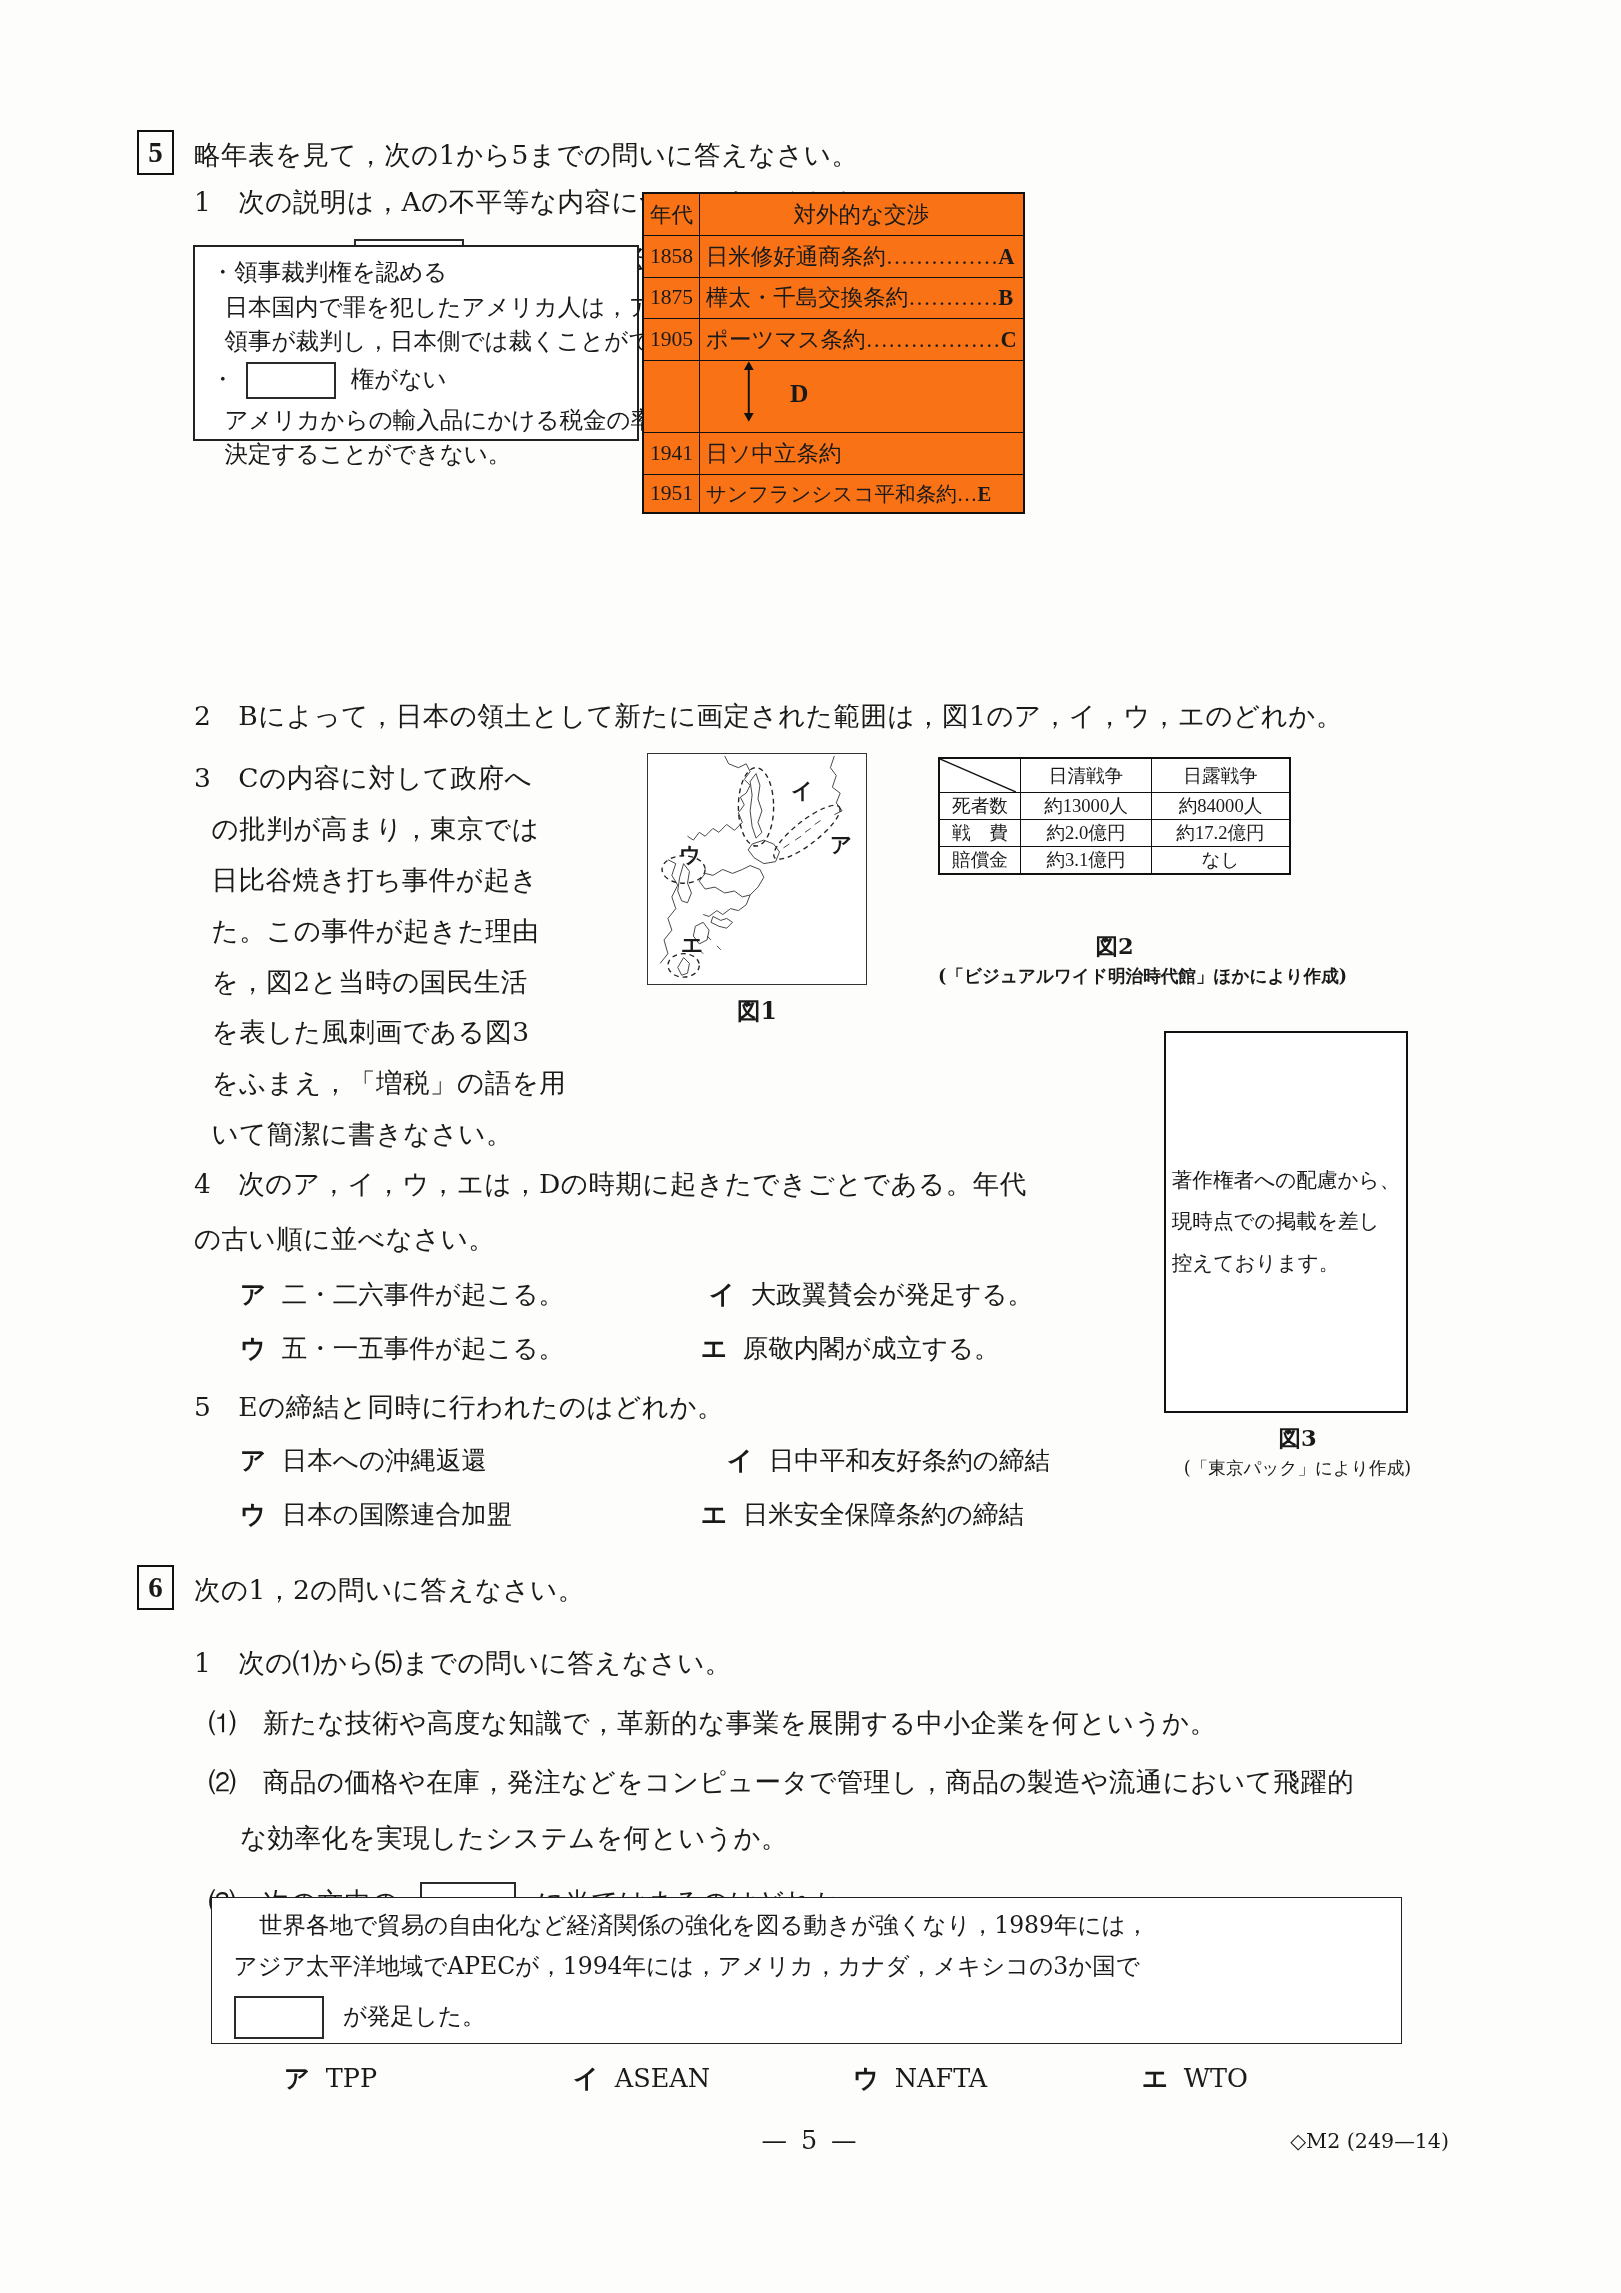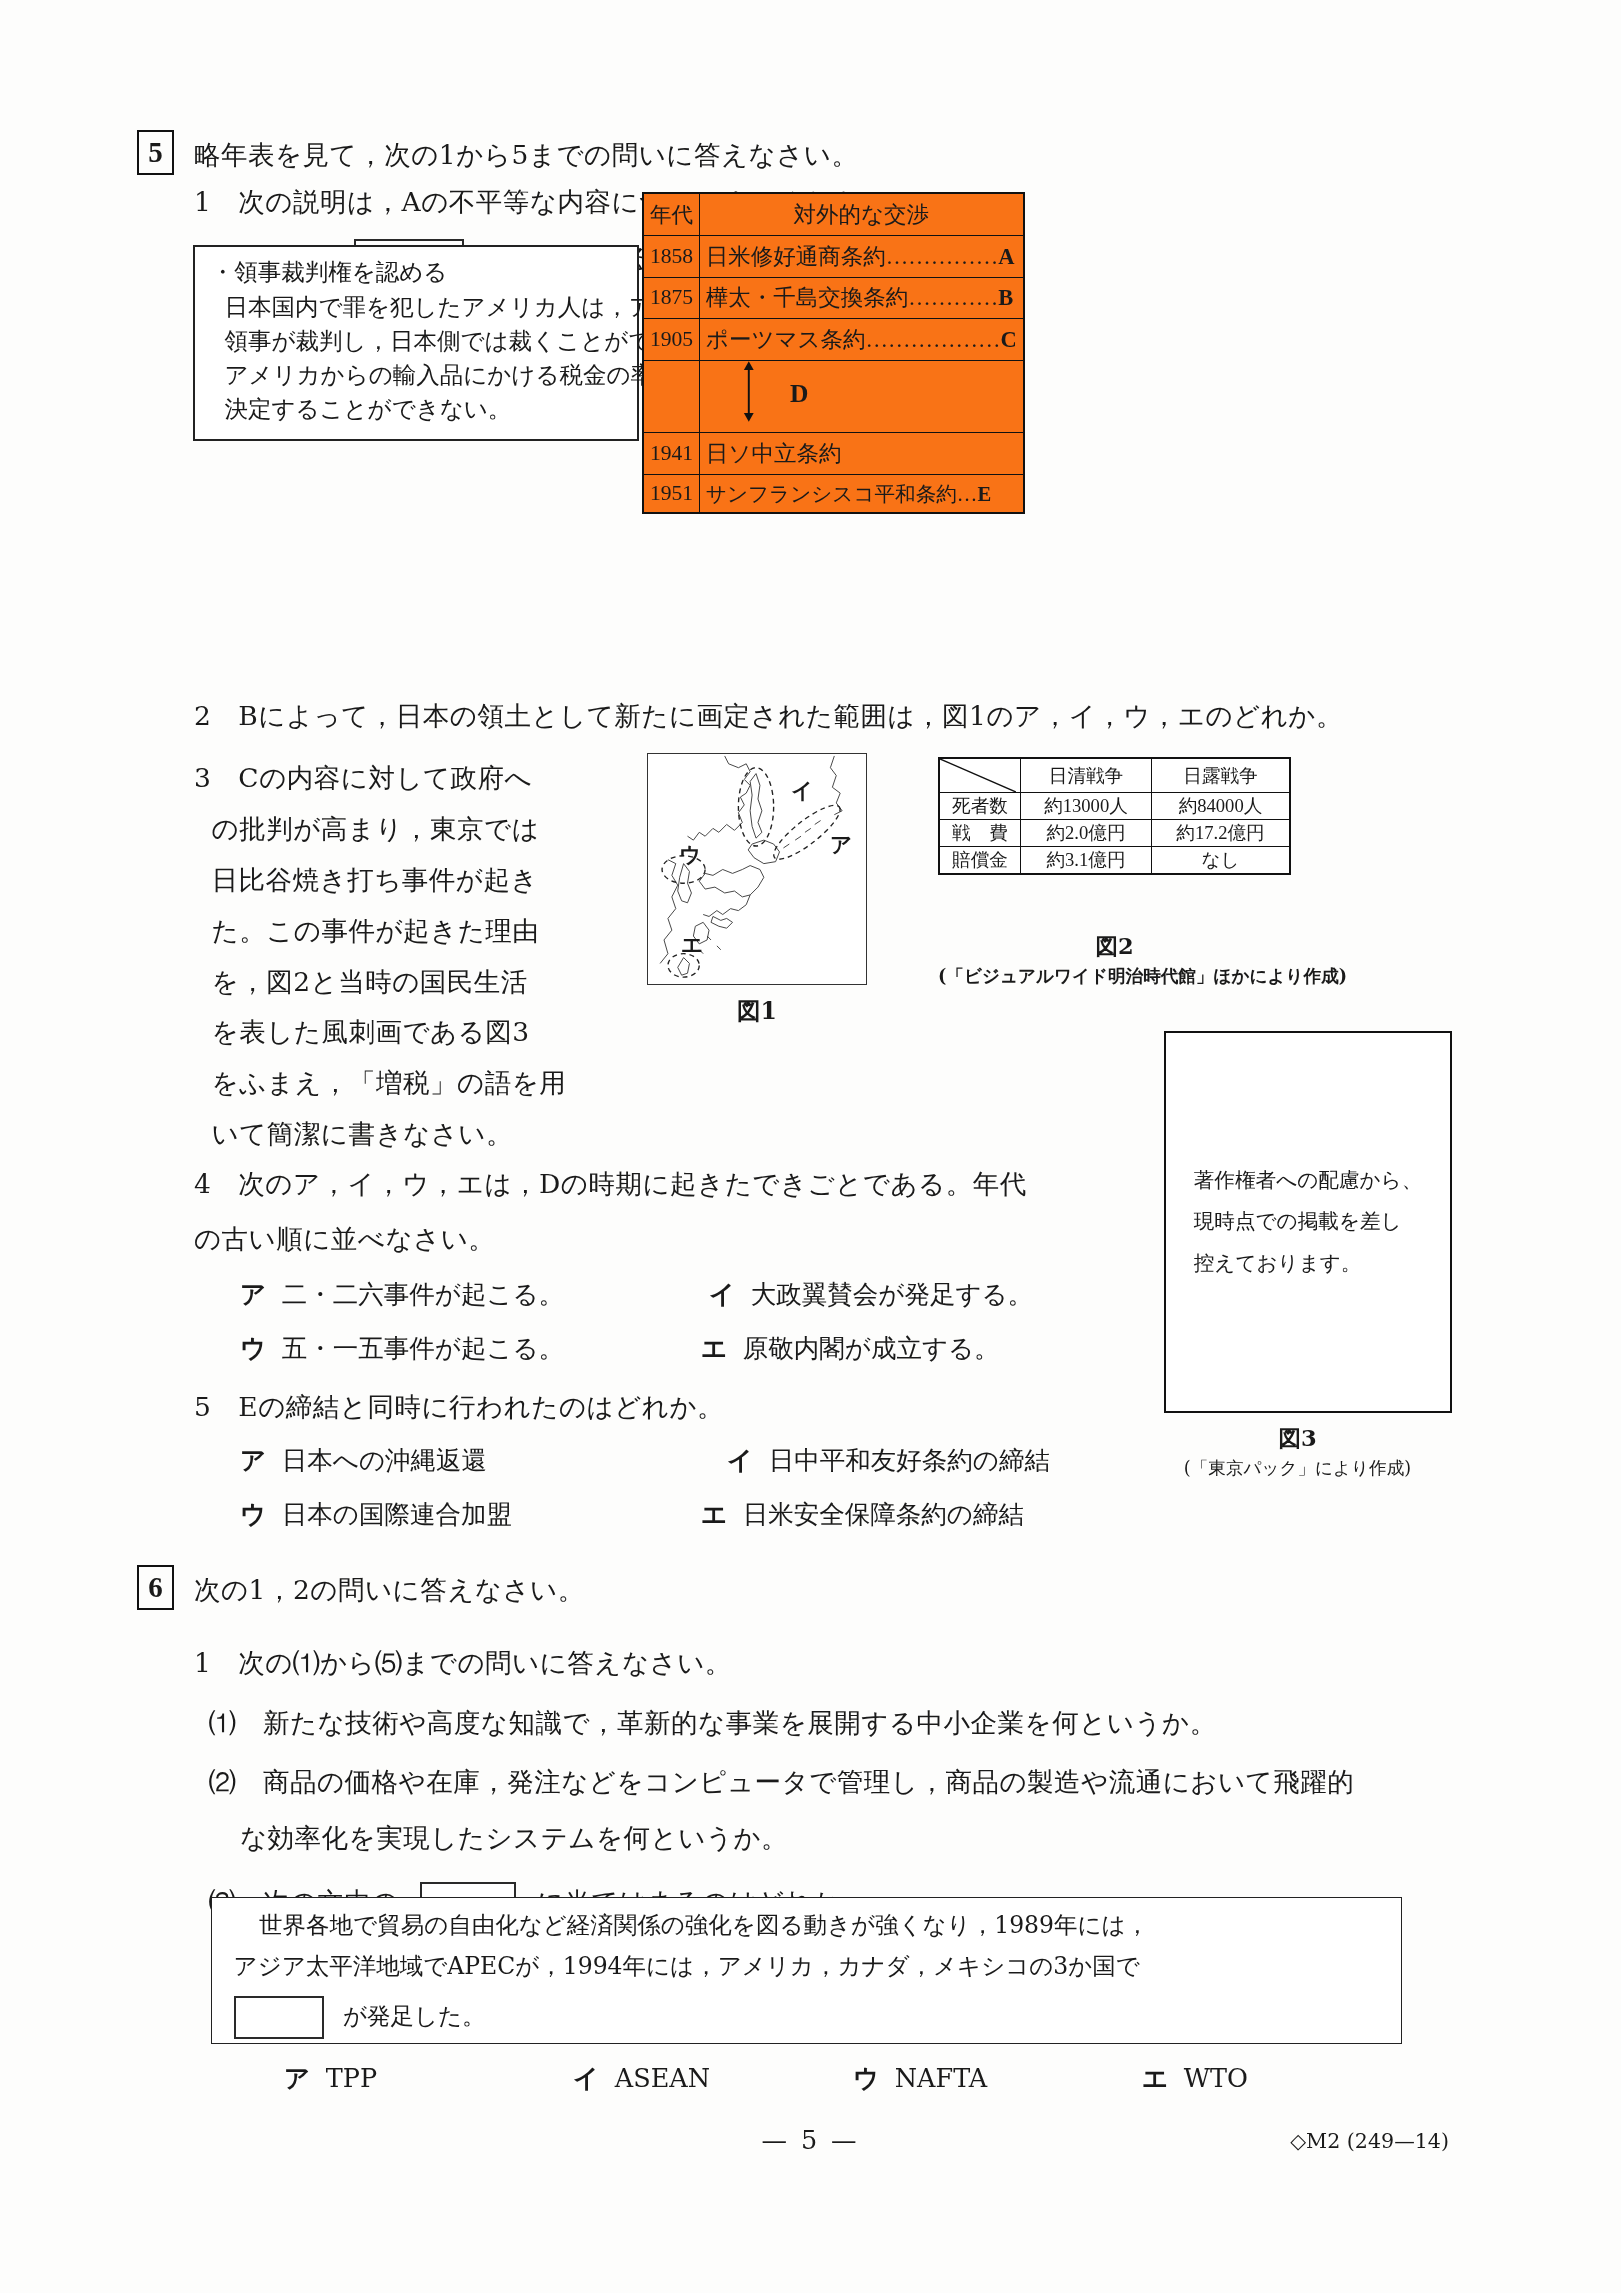--- a/index.html
+++ b/index.html
@@ -113,21 +113,21 @@
   #fig2 .corner { position: relative; height: 33px; }
   #fig2 .corner svg { position: absolute; left: 0; top: 0; }
   #fig2-cap { position: absolute; left: 938px; top: 931px; width: 353px; text-align: center;}
   #fig2-cap .t { font-size: 22.5px; font-weight: 600; }
   #fig2-cap .s { font-size: 17.6px; margin-top: 2px; white-space: nowrap; font-weight: bold;}
 
   
   #fig3-box {
     position: absolute;
     left: 1164px; top: 1031px;
-    width: 288px; height: 382px;
+    width: 244px; height: 382px;
     border: 2px solid #111;
     background: #fff;
     box-sizing: border-box;
     display: flex; align-items: center; justify-content: center;
   }
   #fig3-box .notice { font-size: 20.6px; line-height: 2.0; text-align: left; font-family: "DejaVu Serif", serif;}
   #fig3-cap { position: absolute; left: 1164px; top: 1423px; width: 267px; text-align: center;}
   #fig3-cap .t { font-size: 22.5px; font-weight: 600;}
   #fig3-cap .s { font-size: 17.6px; margin-top: 2px;}
 
@@ -172,20 +172,25 @@
       <span>のである。</span>
       <span class="blank-box" style="width:110px; height:41px; margin:0 13.7px;"></span>
       <span>に当てはまる語を書きなさい。</span>
     </span>
   </div>
 
   <div id="explain-box">
     <div class="bullet-row jp">・領事裁判権を認める</div>
     <div class="cont jp">日本国内で罪を犯したアメリカ人は，アメリカの</div>
     <div class="cont jp">領事が裁判し，日本側では裁くことができない。</div>
+    <div class="bullet-row jp" style="margin-top:3.9px; margin-bottom:3.9px;">
+      <span>・</span>
+      <span class="blank-box" style="width:90px; height:37px; margin:0 7.8px 0 3.9px;"></span>
+      <span>権がない</span>
+    </div>
     <div class="cont jp">アメリカからの輸入品にかける税金の率を日本が</div>
     <div class="cont jp">決定することができない。</div>
   </div>
 
   <table id="chrono">
     <tbody>
         <tr class="hdr">
       <td class="yr">年代</td>
       <td class="ev" style="text-align:center;">対外的な交渉</td>
     </tr>

